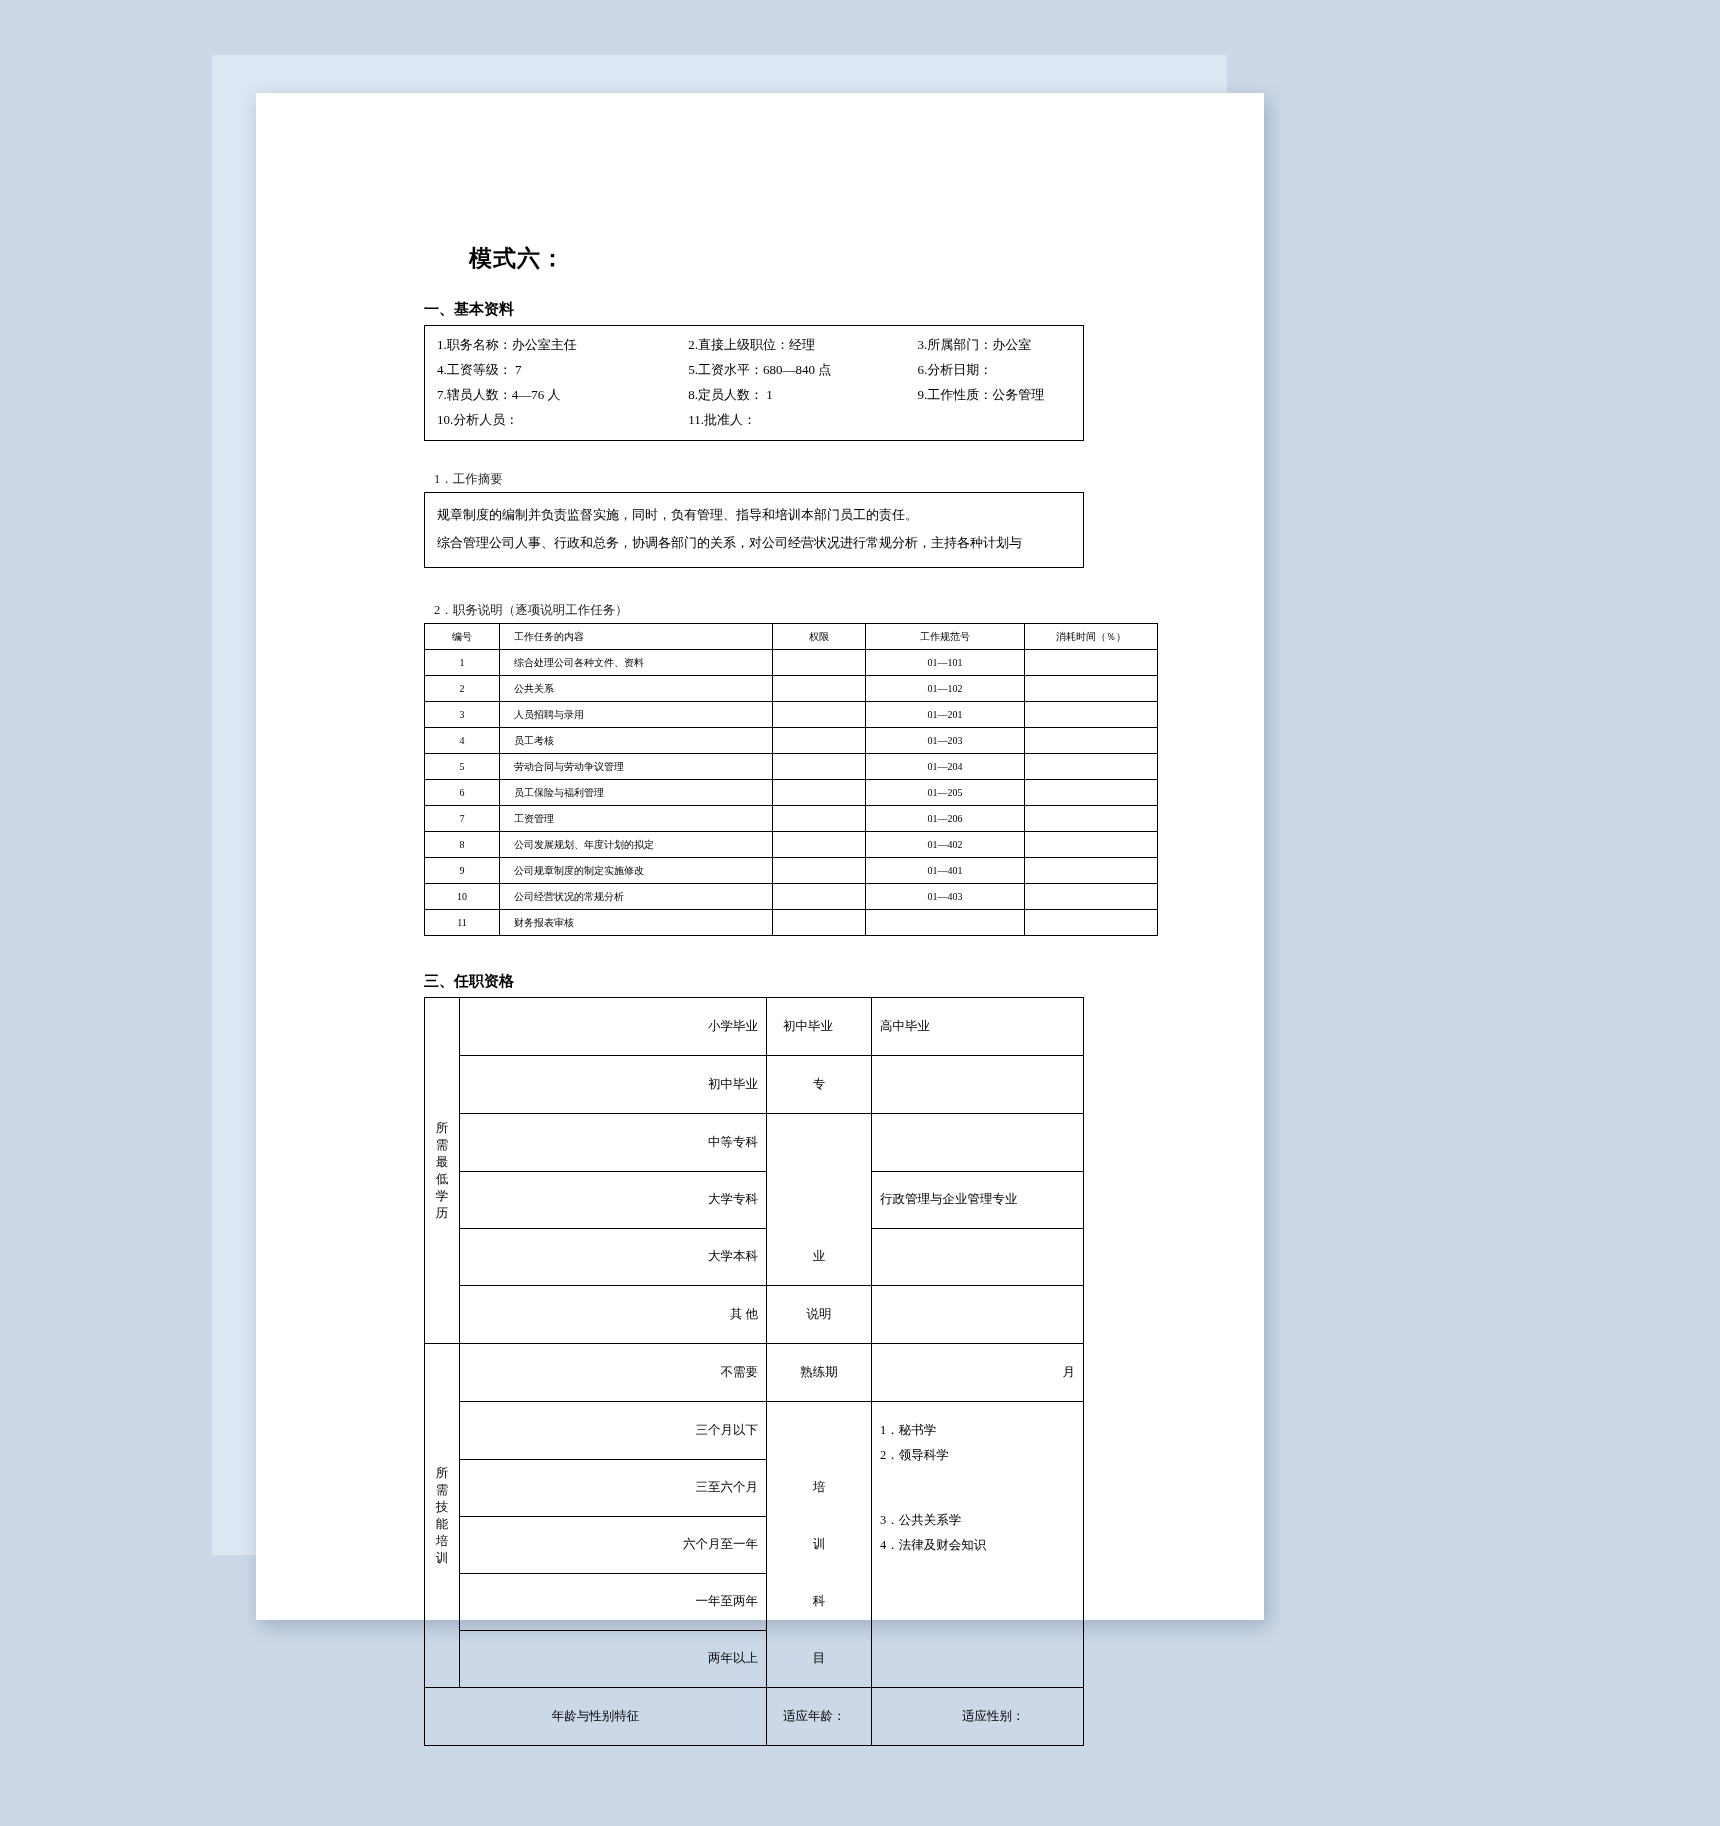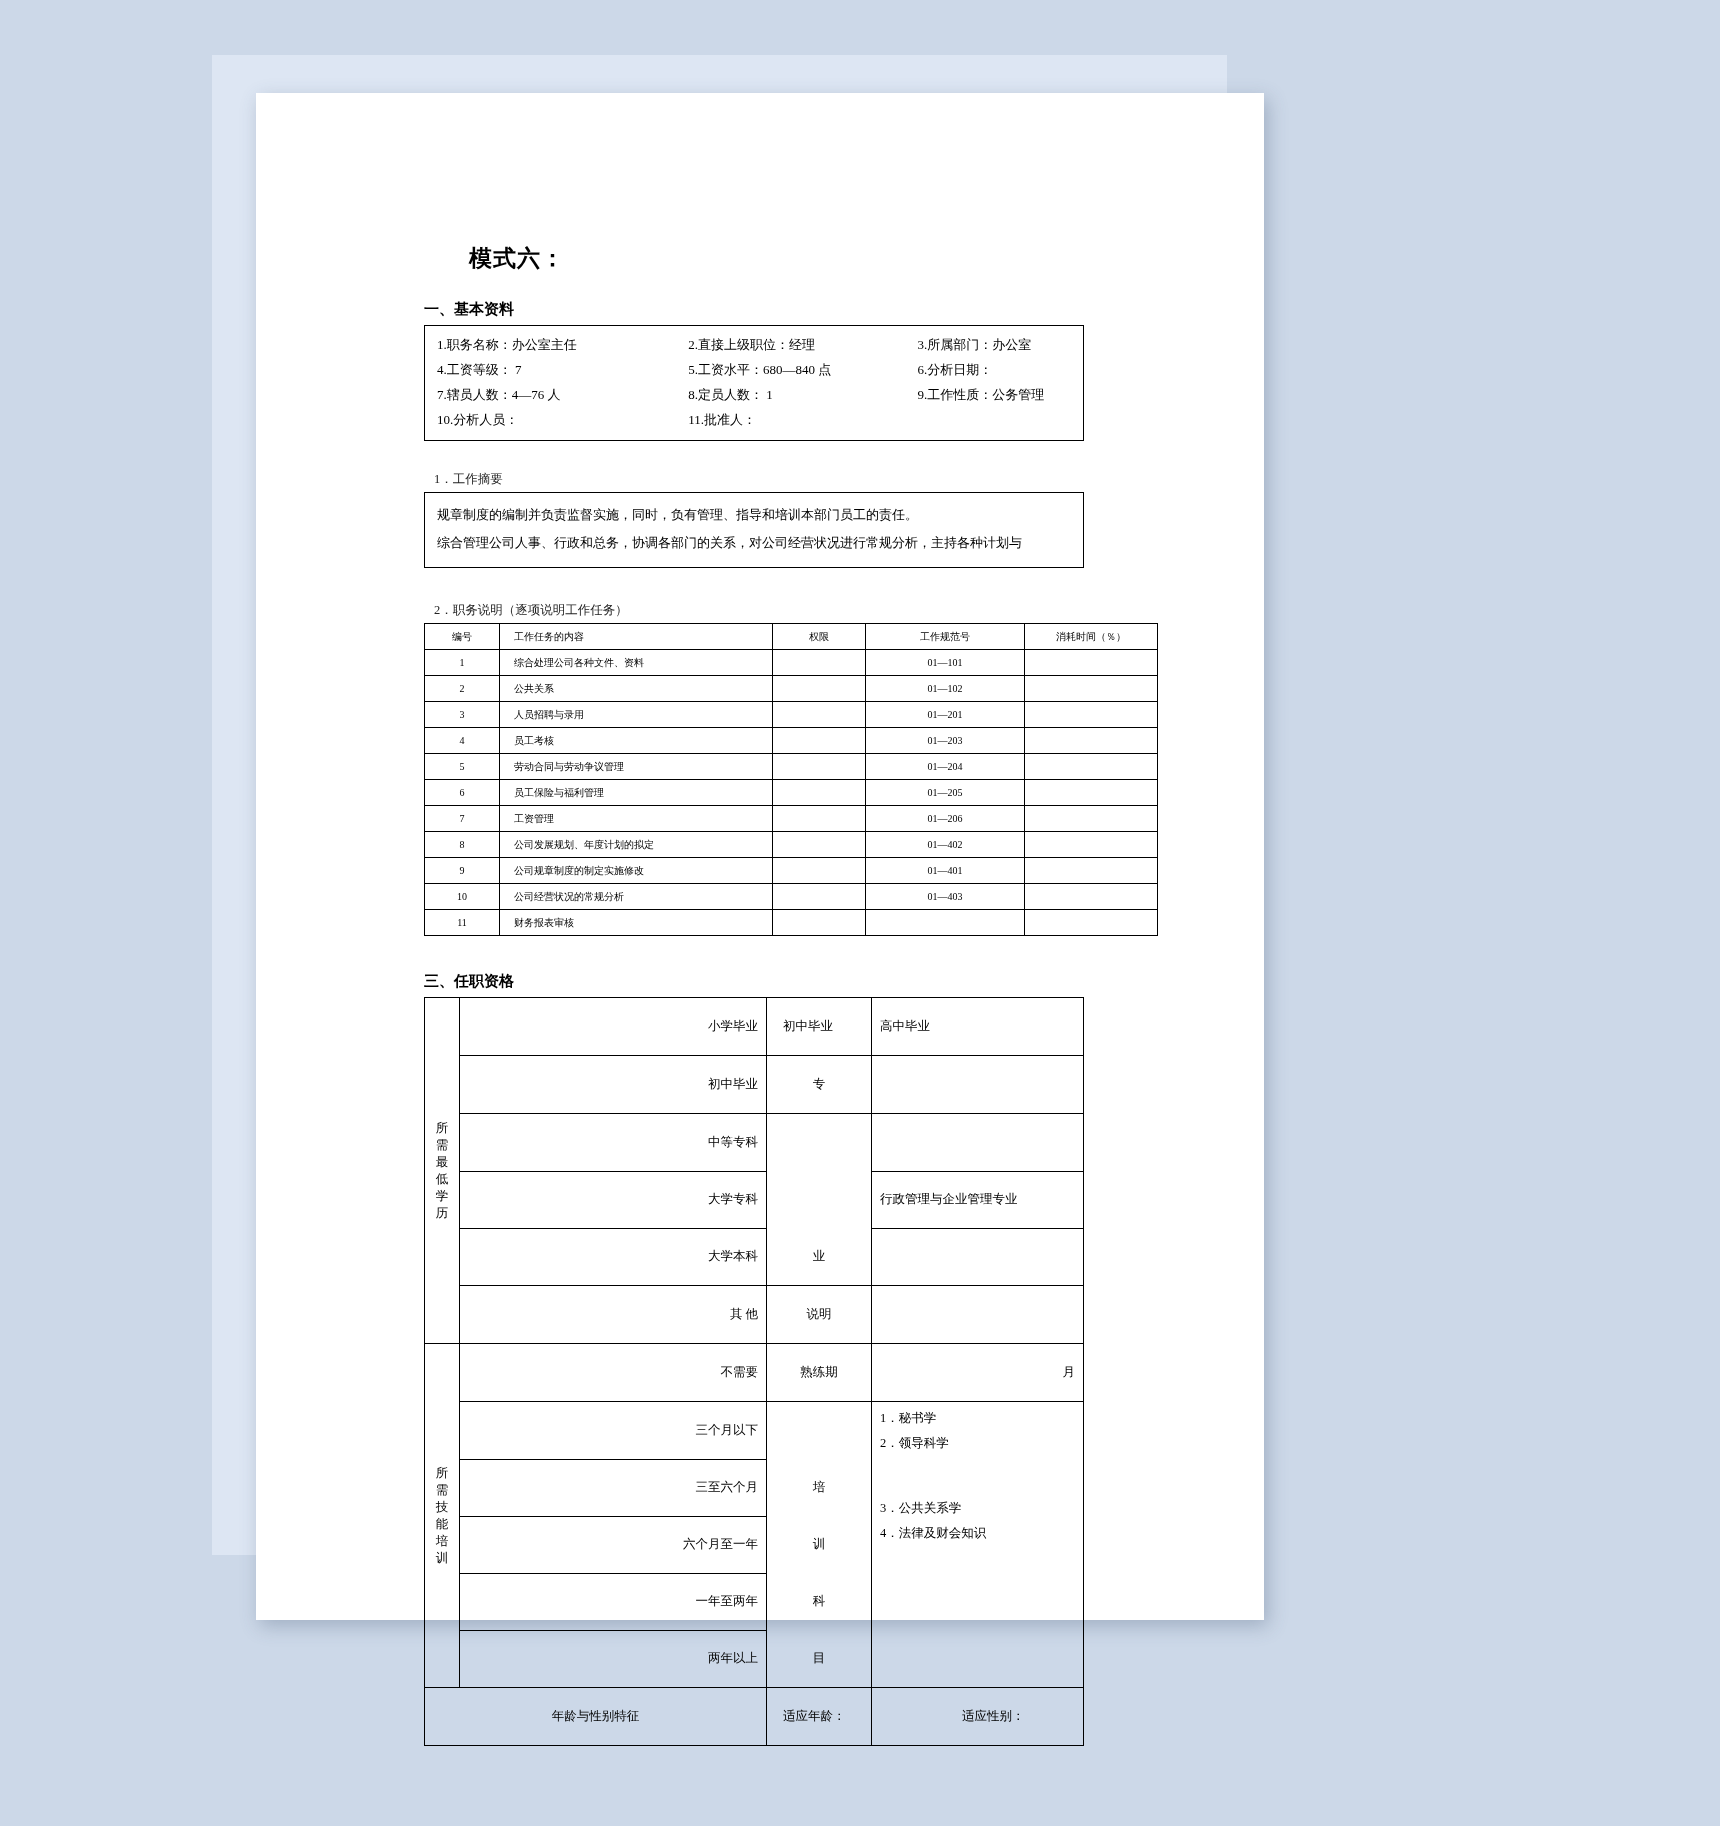--- a/index.html
+++ b/index.html
@@ -337,21 +337,21 @@
             <div>训</div>
           </td>
           <td class="q-left">不需要</td>
           <td class="qual-vcell center">熟练期</td>
           <td class="q-right right">月</td>
         </tr>
         <tr>
           <td class="q-left">三个月以下</td>
           <td class="qual-vcell center" style="border-bottom:none;"></td>
           <td class="q-right" rowspan="5" style="vertical-align:top;padding-top:4px;">
-            <div style="line-height:25px;">1．秘书学</div>
+            <div style="line-height:25px;margin-top:12px;">1．秘书学</div>
             <div style="line-height:25px;">2．领导科学</div>
             <div style="line-height:25px;margin-top:40px;">3．公共关系学</div>
             <div style="line-height:25px;">4．法律及财会知识</div>
           </td>
         </tr>
         <tr>
           <td class="q-left">三至六个月</td>
           <td class="qual-vcell center" style="border-top:none;border-bottom:none;">培</td>
         </tr>
         <tr>

